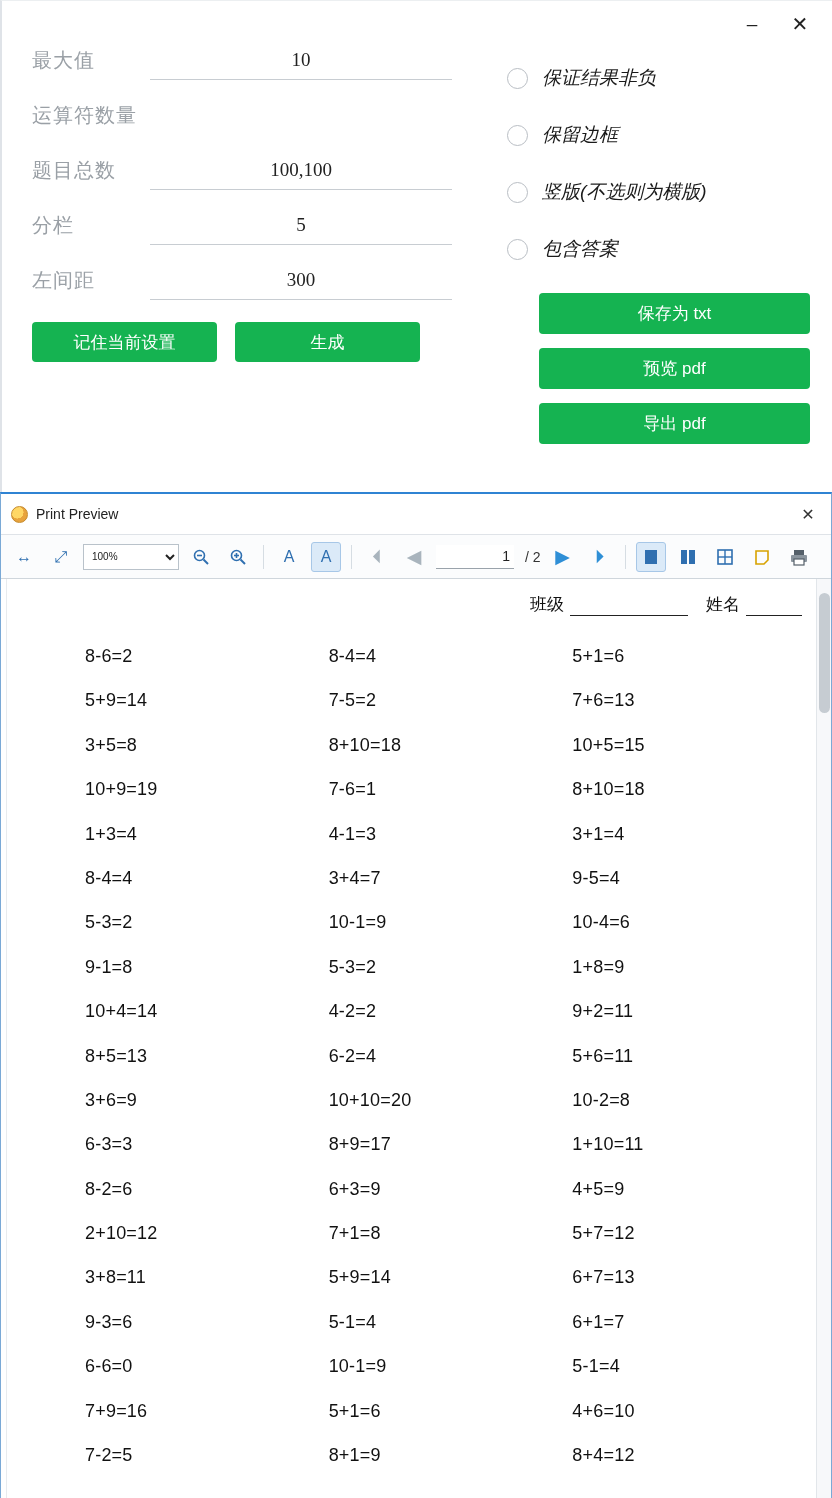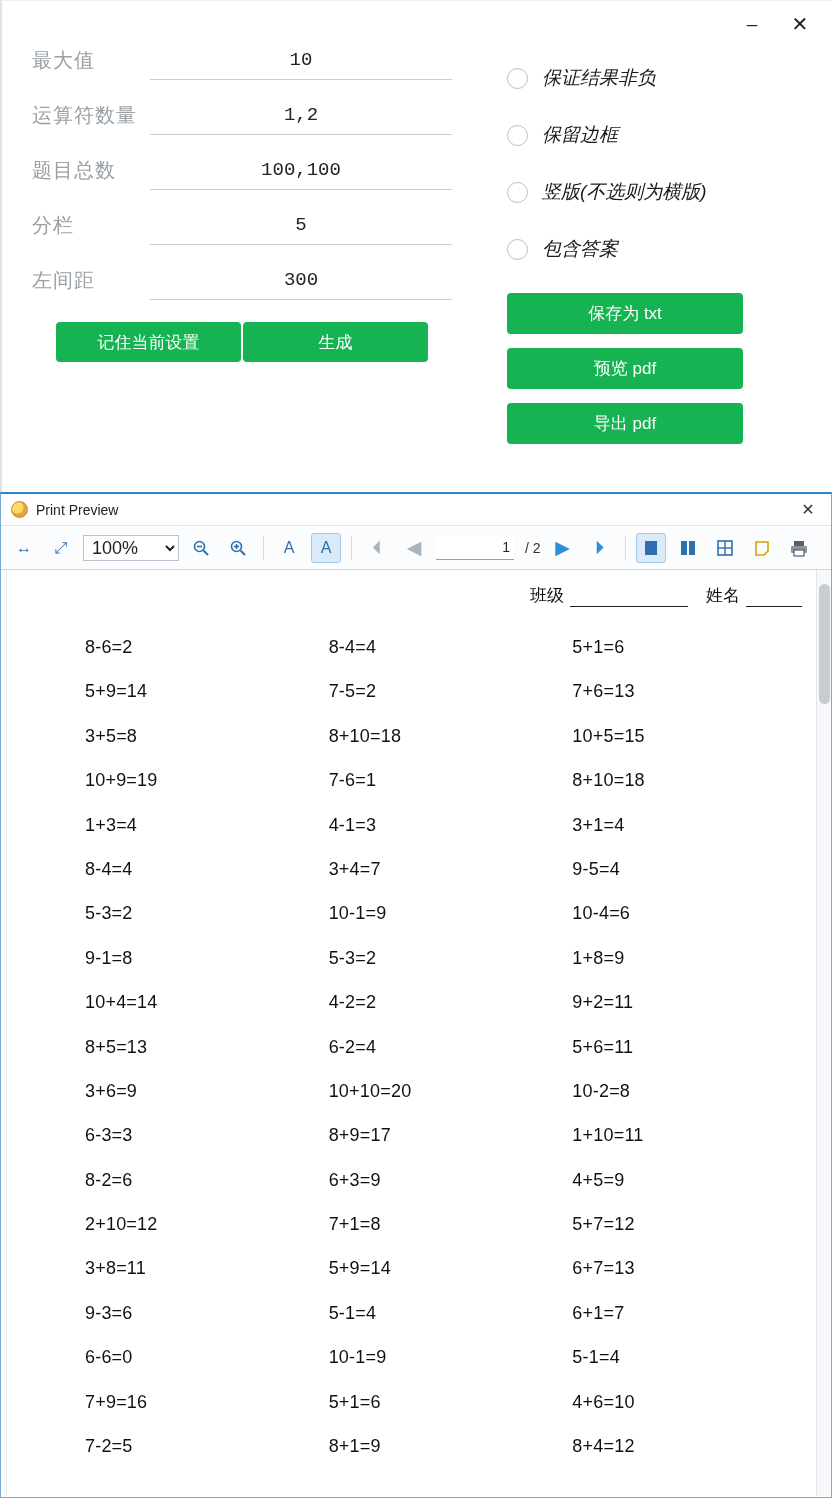--- a/index.html
+++ b/index.html
@@ -57,21 +57,21 @@
   .field-input {
     flex: 1;
     border: none;
     border-bottom: 1px solid #c8cdd2;
     text-align: center;
     font-size: 19px;
     color: #222;
     padding: 2px 0 8px 0;
     outline: none;
     background: transparent;
-    font-family: Liberation Mono, monospace;
+    font-family: Liberation Serif, serif;
   }
 
   .radio-row {
     display: flex;
     align-items: center;
     margin-bottom: 31px;
   }
   .radio-circle {
     width: 21px; height: 21px;
     border: 1.6px solid #b9bec4;
@@ -91,45 +91,44 @@
     color: #ffffff;
     border: none;
     border-radius: 4px;
     font-size: 17px;
     font-family: "Liberation Sans", sans-serif;
     height: 40px;
     cursor: pointer;
   }
   .left-buttons {
     display: flex;
-    gap: 2px;
+    gap: 18px;
     margin-top: 18px;
-    justify-content: center;
   }
   .left-buttons .green-btn { width: 185px; }
 
   .right-buttons {
     display: flex;
     flex-direction: column;
     gap: 14px;
     margin-top: 22px;
   }
-  .right-buttons .green-btn { width: 236px; height: 41px; }
+  .right-buttons .green-btn { width: 271px; height: 41px; margin-left: 32px; }
 
   
   .preview-window {
     position: relative;
     width: 832px;
     height: 1006px;
     border: 1px solid #7aa9d6;
     border-top: 2px solid #2f83d3;
     background: #ffffff;
   }
   .pv-titlebar {
-    height: 32px;
+    height: 41px;
     display: flex;
     align-items: center;
     padding: 0 6px 0 10px;
     border-bottom: 1px solid #dfe3e8;
     background: #ffffff;
   }
   .pv-app-icon {
     width: 17px; height: 17px;
     border-radius: 50%;
     background: radial-gradient(circle at 35% 35%, #ffd766 0 45%, #e8a33d 46% 100%);
@@ -166,21 +165,21 @@
   }
   .tb-btn.active {
     border: 1px solid #a7c7e7;
     background: #dbeaf8;
   }
   .tb-sep {
     width: 1px; height: 24px; background: #d6dde3; margin: 0 3px;
   }
   .zoom-select {
     width: 96px; height: 26px;
-    font-size: 18px;
+    font-size: 10px;
     font-family: "Liberation Sans", sans-serif;
     border: 1px solid #b9c2ca;
     background: #fff;
     color: #222;
     padding-left: 4px;
   }
   .page-input {
     width: 78px; height: 24px;
     border: none;
     border-bottom: 1px solid #9aa3ab;
@@ -271,21 +270,20 @@
 
     <div class="col-left">
 
       <div class="field-row">
         <div class="field-label">最大值</div>
         <input class="field-input" value="10" style="">
       </div>
 
       <div class="field-row">
         <div class="field-label">运算符数量</div>
-        <input class="field-input" value="1,2" style="">
       </div>
 
       <div class="field-row">
         <div class="field-label">题目总数</div>
         <input class="field-input" value="100,100" style="">
       </div>
 
       <div class="field-row">
         <div class="field-label">分栏</div>
         <input class="field-input" value="5" style="">

